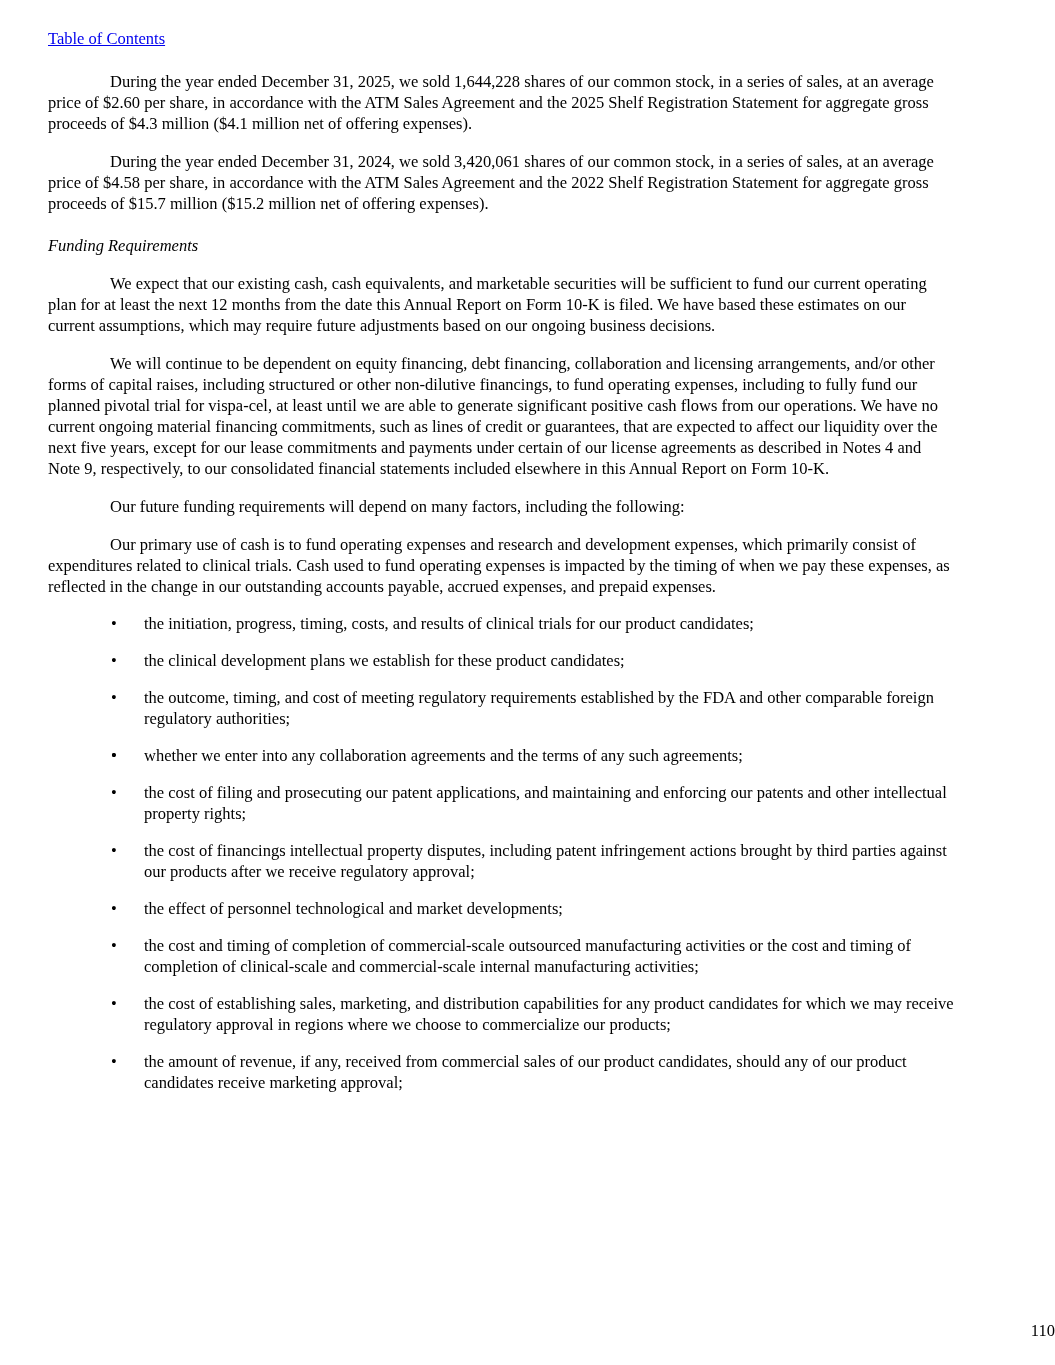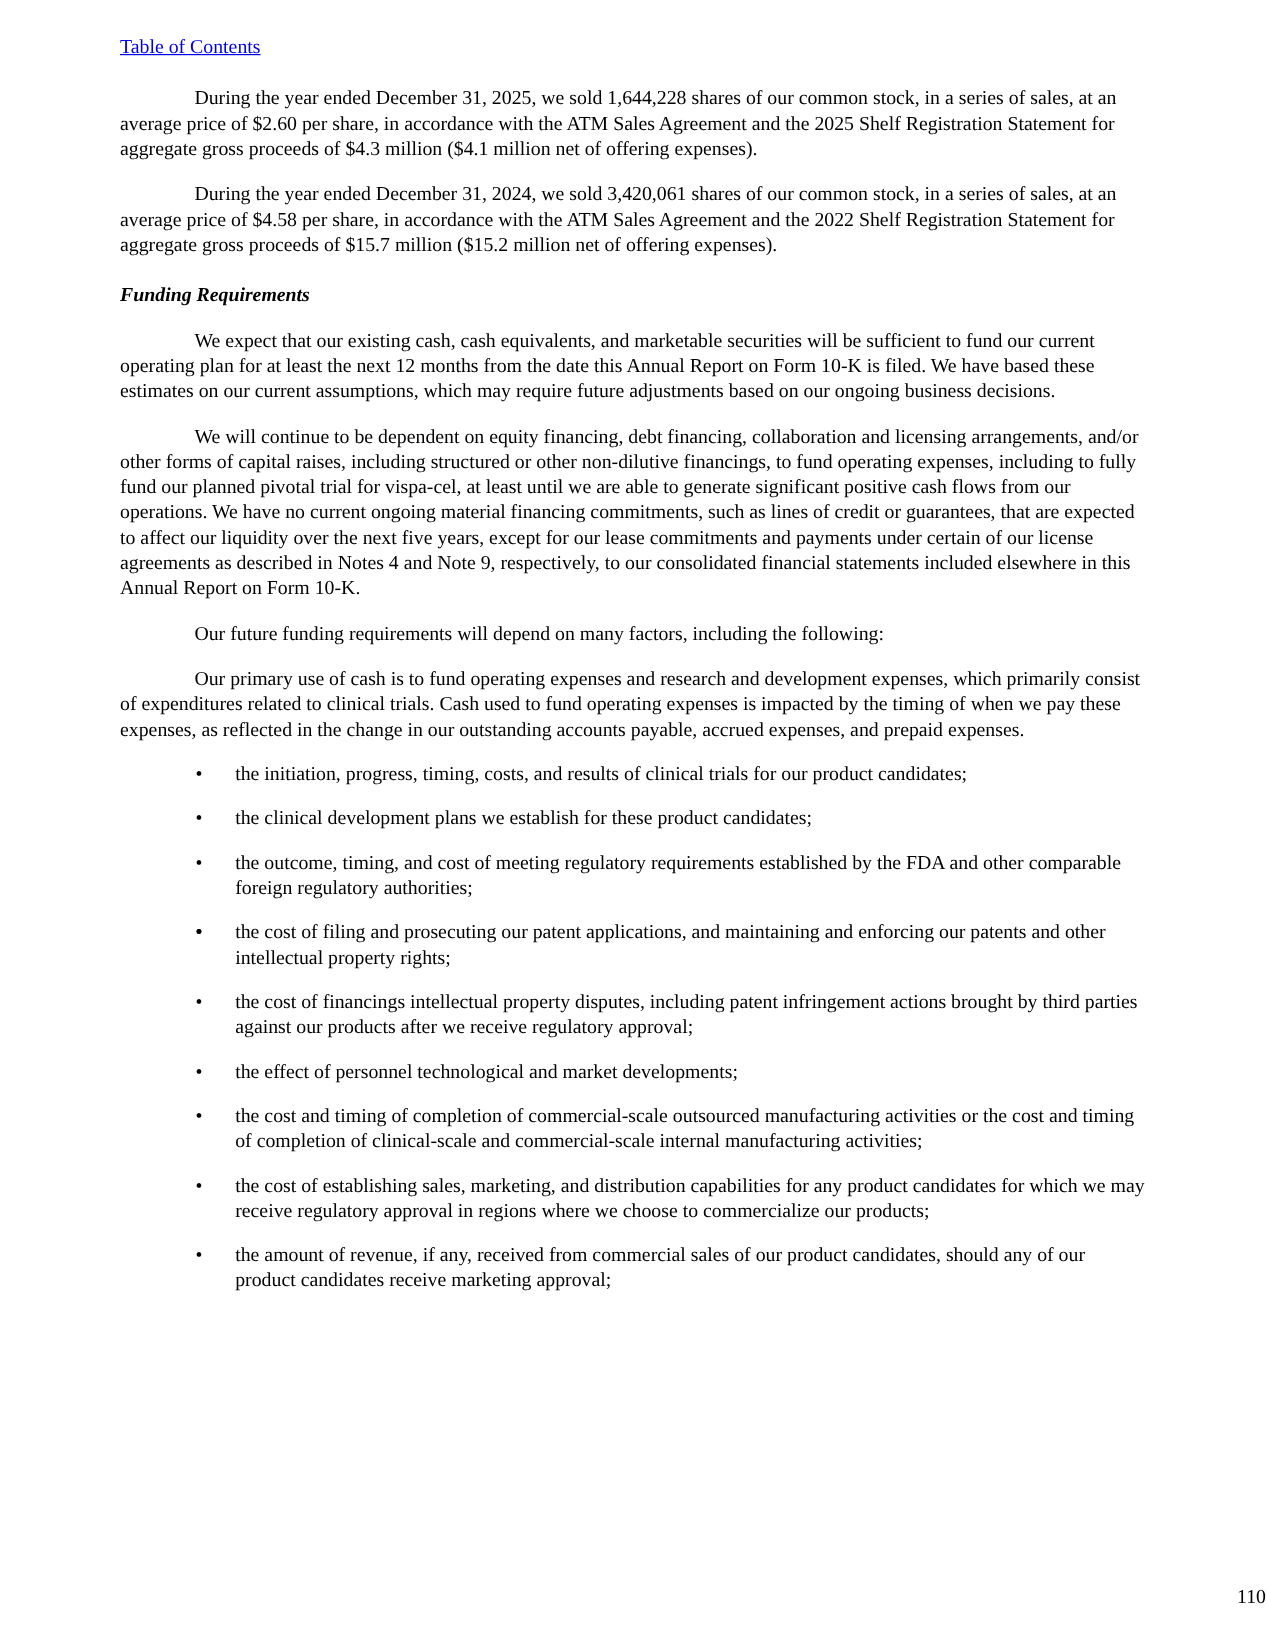--- a/index.html
+++ b/index.html
@@ -11,21 +11,21 @@
     width: 1055px;
     height: 1365px;
     font-family: "Liberation Serif", "DejaVu Serif", serif;
     font-size: 16.5px;
     line-height: 21px;
     color: #000000;
     position: relative;
     overflow: hidden;
   }
   .page {
-    padding: 28px 100px 0 100px;
+    padding: 28px 100px 0 48px;
     box-sizing: border-box;
     width: 100%;
     height: 100%;
     position: relative;
   }
   .toc-link {
     color: #0000EE;
     text-decoration: underline;
     cursor: pointer;
     display: inline-block;
@@ -34,21 +34,21 @@
     margin: 0;
     padding: 0;
     text-indent: 62px;
     margin-top: 17px;
     text-align: left;
   }
   .para.first {
     margin-top: 22px;
   }
   .section-heading {
-    font-weight: bold;
+    font-weight: normal;
     font-style: italic;
     margin: 0;
     margin-top: 21px;
     font-size: 16.5px;
   }
   ul.bullet-list {
     list-style: none;
     margin: 0;
     padding: 0;
   }
@@ -103,20 +103,21 @@
     </li>
     <li>
       <span class="bullet-glyph">•</span>
       <span>the outcome, timing, and cost of meeting regulatory requirements established by the FDA and other comparable foreign regulatory authorities;</span>
     </li>
     <li>
       <span class="bullet-glyph">•</span>
     </li>
     <li>
       <span class="bullet-glyph">•</span>
+      <span>whether we enter into any collaboration agreements and the terms of any such agreements;</span>
     </li>
     <li>
       <span class="bullet-glyph">•</span>
       <span>the cost of filing and prosecuting our patent applications, and maintaining and enforcing our patents and other intellectual property rights;</span>
     </li>
     <li>
       <span class="bullet-glyph">•</span>
       <span>the cost of financings intellectual property disputes, including patent infringement actions brought by third parties against our products after we receive regulatory approval;</span>
     </li>
     <li>

